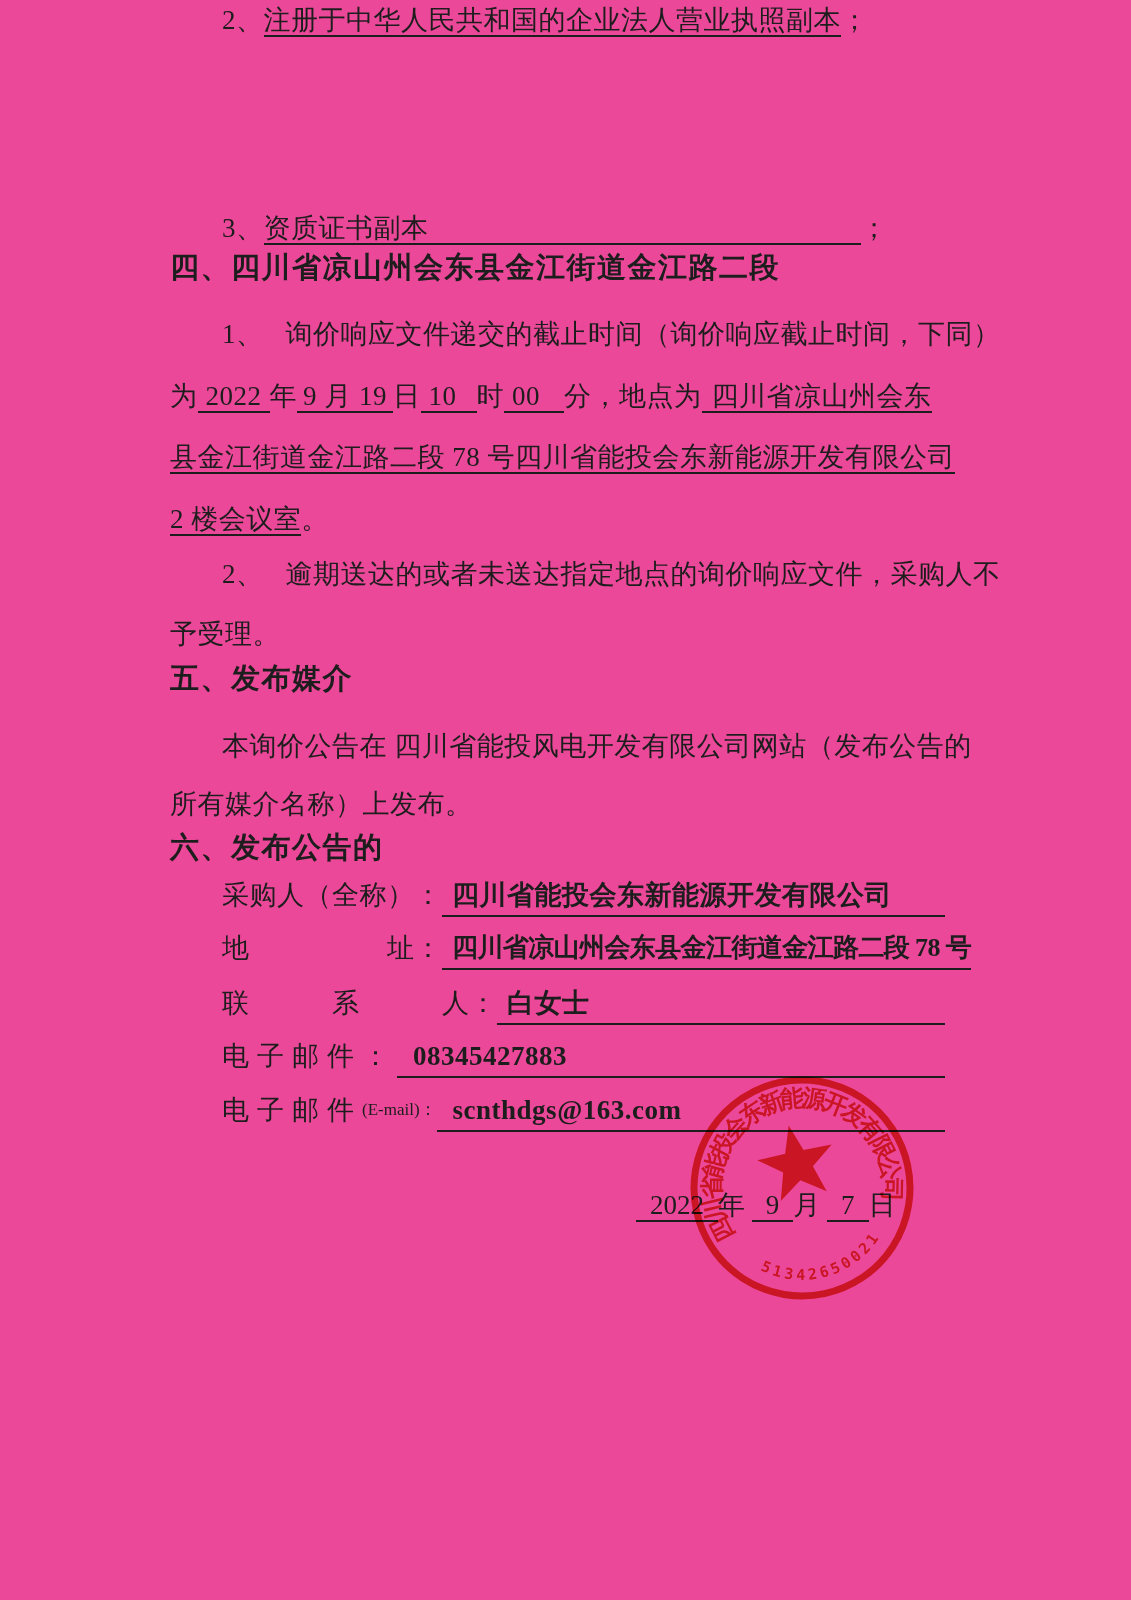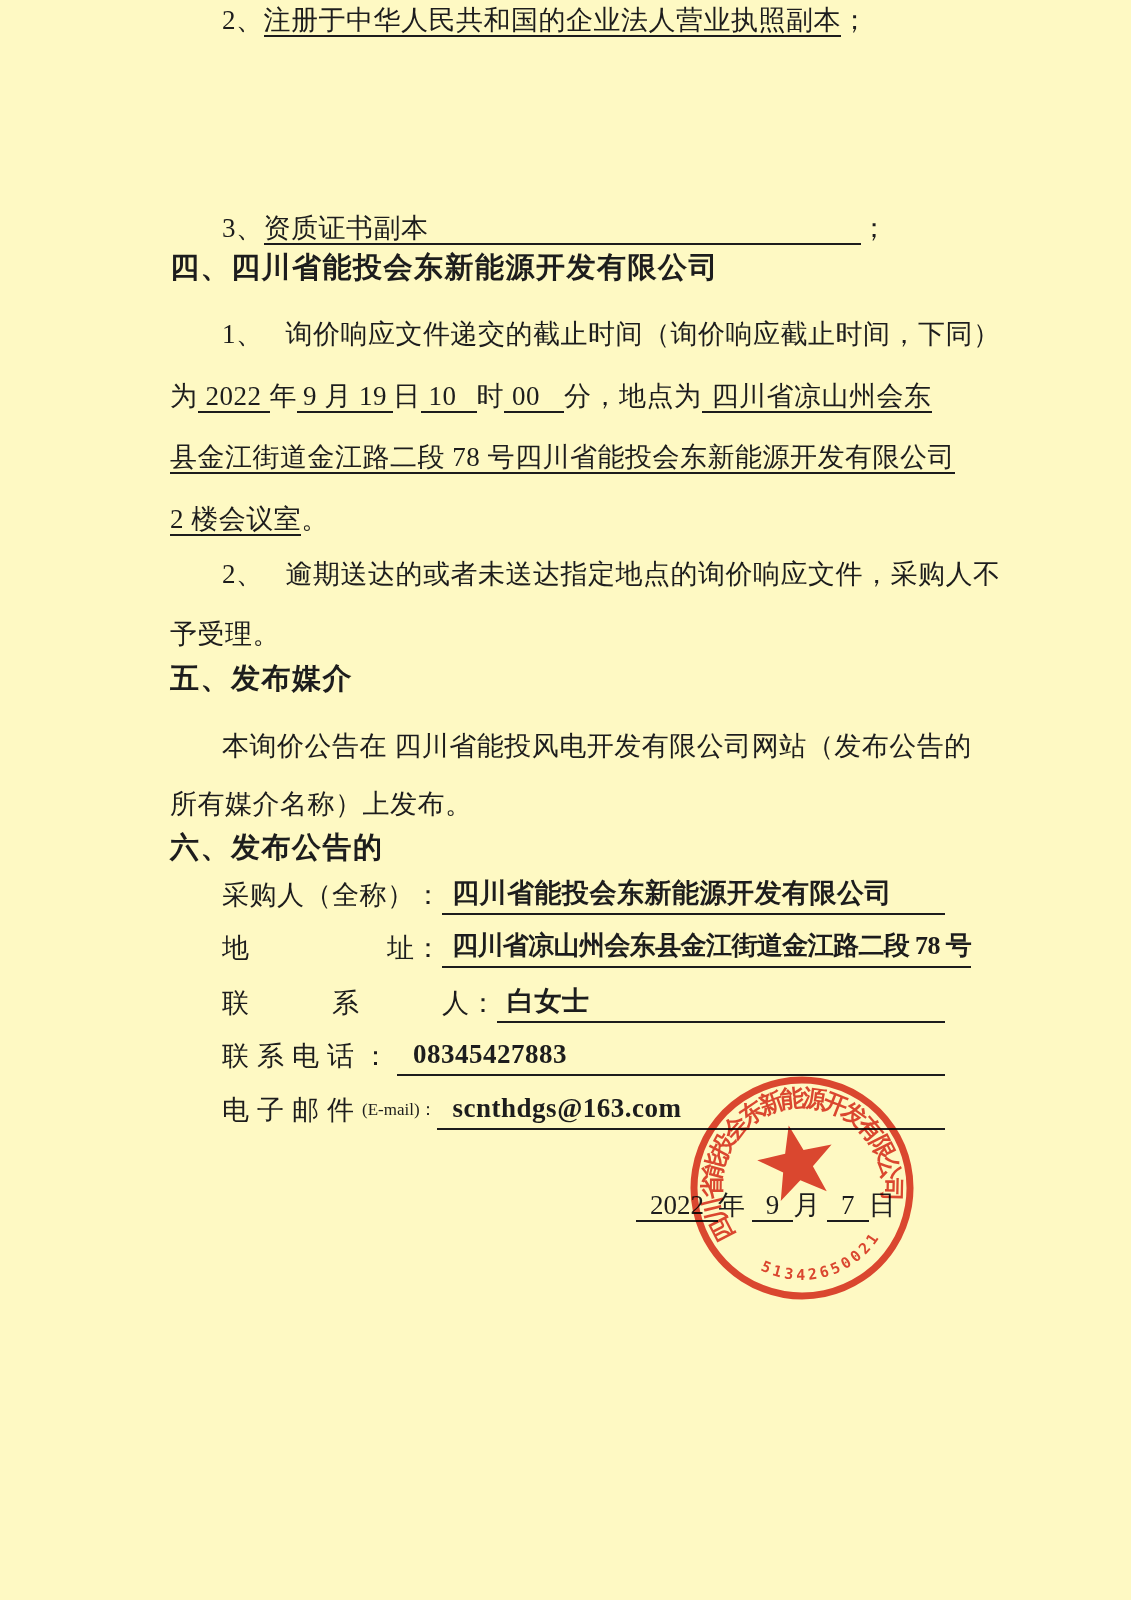--- a/index.html
+++ b/index.html
@@ -1,19 +1,19 @@
 <!DOCTYPE html>
 <html><head>
 <meta charset="utf-8">
 <style>
   html,body{margin:0;padding:0;background:#ffffff;}
   .page{
     position:relative;
     width:1131px;height:1600px;
-    background:#fef9c3;
+    background:#ec4899;
     color:#1d1d1d;
     font-family:"Liberation Serif",serif;
     overflow:hidden;
   }
   .line{
     position:absolute;left:170px;
     font-size:27px;line-height:40px;height:40px;
     white-space:nowrap;letter-spacing:0.5px;
   }
   .ind{left:222px;}
@@ -25,21 +25,21 @@
   .gap{display:inline-block;width:22px;}
   .p8{padding:0 8px;}
   .p6{padding:0 6px;margin-top:40px;}
   .p14{padding:0 6px 0 8px;padding-right:20px;}
   .p00{padding:0 24px 0 8px;}
   .plead{padding-left:10px;}
   .blank-qual{padding-right:432px;}
   
   .crow{
     position:absolute;left:222px;width:723px;
-    display:flex;align-items:flex-end;
+    display:flex;align-items:flex-start;
     font-size:27px;line-height:40px;height:40px;white-space:nowrap;
   }
   .clabel{white-space:pre;letter-spacing:0.5px;}
   .sp8{letter-spacing:8px;}
   .clatin{font-size:17px;letter-spacing:0;}
   .cvalue{
     flex:1;border-bottom:2px solid #1d1d1d;
     font-weight:bold;white-space:nowrap;padding-left:10px;letter-spacing:0.5px;
   }
   .cv-tight{font-size:26px;letter-spacing:-0.6px;}
@@ -57,21 +57,21 @@
   }
 </style>
 </head>
 <body>
 
 <div class="page">
 
   <div class="line ind"><span>2、</span><span class="ul">注册于中华人民共和国的企业法人营业执照副本</span><span>；</span></div>
   <div class="line ind" style="top:208px"><span>3、</span><span class="ul blank-qual">资质证书副本</span><span>；</span></div>
 
-  <div class="line heading" style="top:247px">四、四川省能投会东新能源开发有限公司</div>
+  <div class="line heading" style="top:247px">四、四川省凉山州会东县金江街道金江路二段</div>
 
   <div class="line ind" style="top:314px"><span>1、</span><span class="gap"></span><span>询价响应文件递交的截止时间（询价响应截止时间，下同）</span></div>
 
   <div class="line" style="top:376px"><span>为</span><span class="ul p8">2022</span><span>年</span><span class="ul p6">9 月 19</span><span>日</span><span class="ul p14">10</span><span>时</span><span class="ul p00">00</span><span>分，地点为</span><span class="ul plead">四川省凉山州会东</span></div>
 
   <div class="line" style="top:437px"><span class="ul">县金江街道金江路二段 78 号四川省能投会东新能源开发有限公司</span></div>
 
   <div class="line" style="top:499px"><span class="ul">2 楼会议室</span><span>。</span></div>
 
   <div class="line ind" style="top:554px"><span>2、</span><span class="gap"></span><span>逾期送达的或者未送达指定地点的询价响应文件，采购人不</span></div>
@@ -93,21 +93,21 @@
       <span class="clabel">地　　　　　址：</span>
       <span class="cvalue cv-tight">四川省凉山州会东县金江街道金江路二段 78 号</span>
     </div>
 
   <div class="crow" style="top:983px">
       <span class="clabel">联　　　系　　　人：</span>
       <span class="cvalue">白女士</span>
     </div>
 
   <div class="crow" style="top:1036px">
-      <span class="clabel sp8">联系电话：</span>
+      <span class="clabel sp8">电子邮件：</span>
       <span class="cvalue cv-num">08345427883</span>
     </div>
 
   <div class="crow" style="top:1090px">
       <span class="clabel sp8">电子邮件</span>
       <span class="clabel clatin">(E-mail)：</span>
       <span class="cvalue cv-num">scnthdgs@163.com</span>
     </div>
 
   <div class="date"><span class="ul bpad">2022</span><span>年</span> <span class="ul bpad">9</span><span>月</span> <span class="ul bpad">7</span><span>日</span></div>

